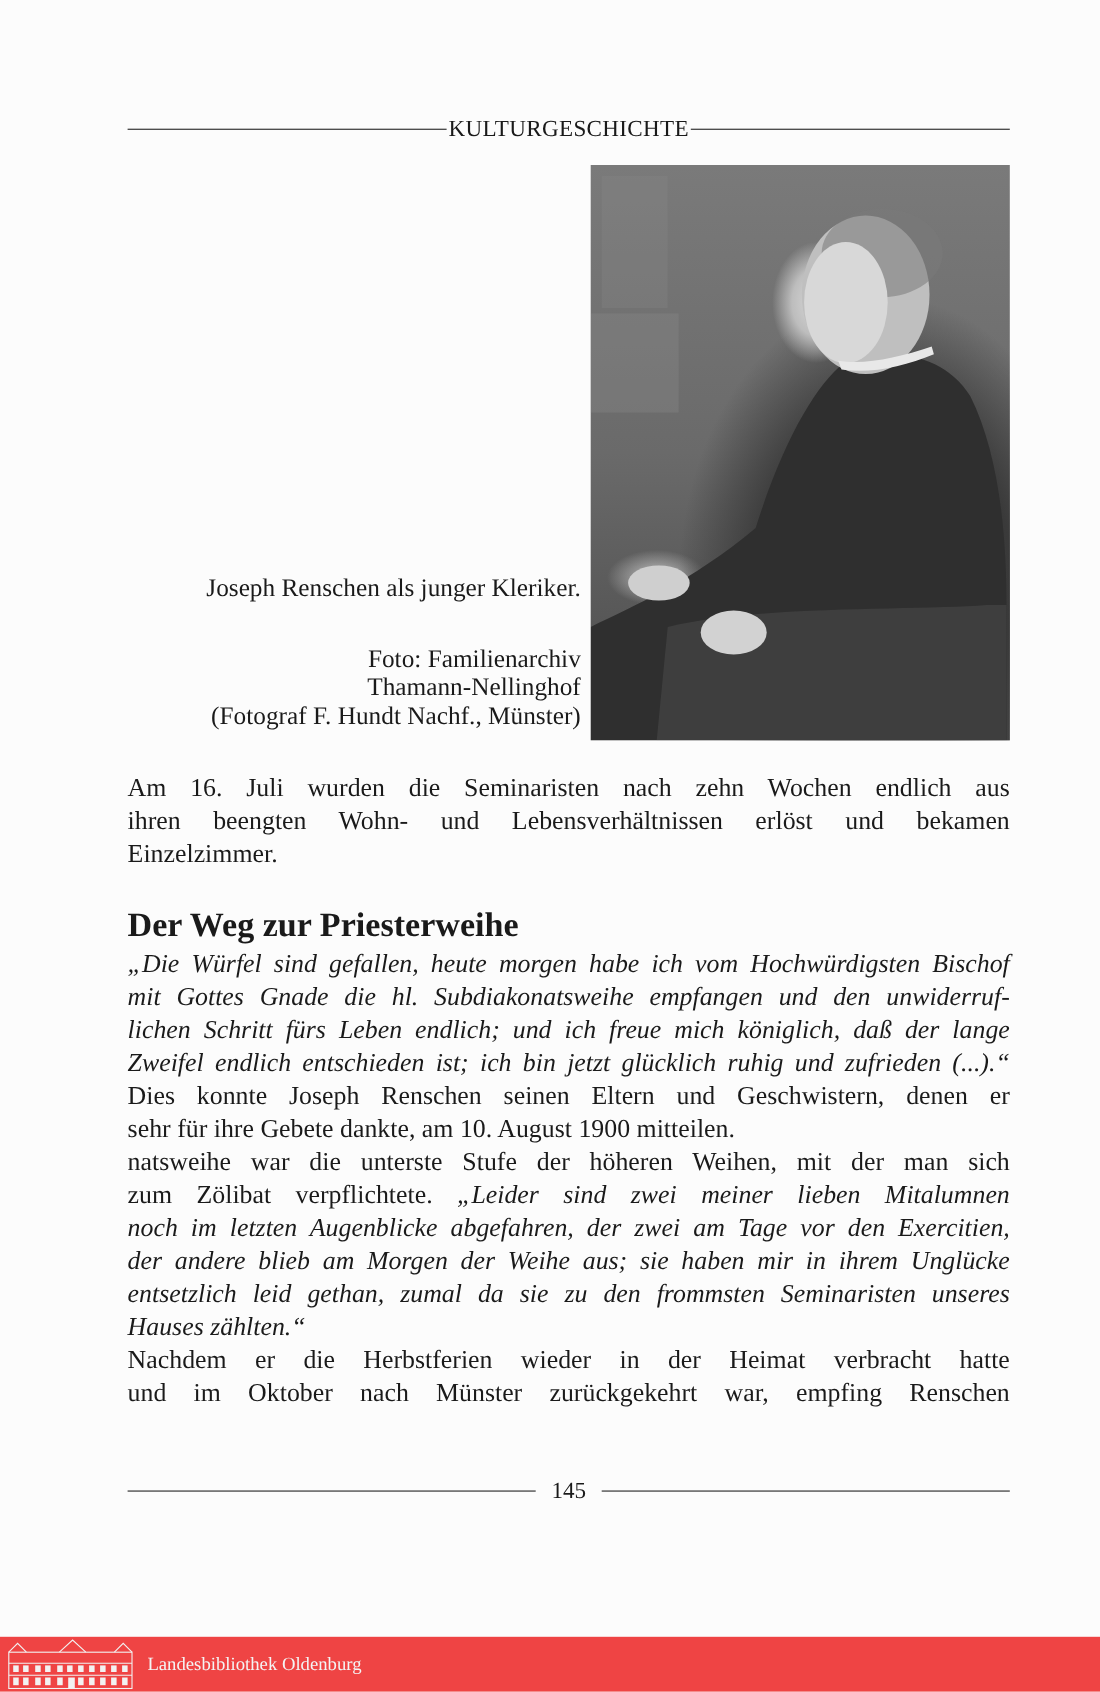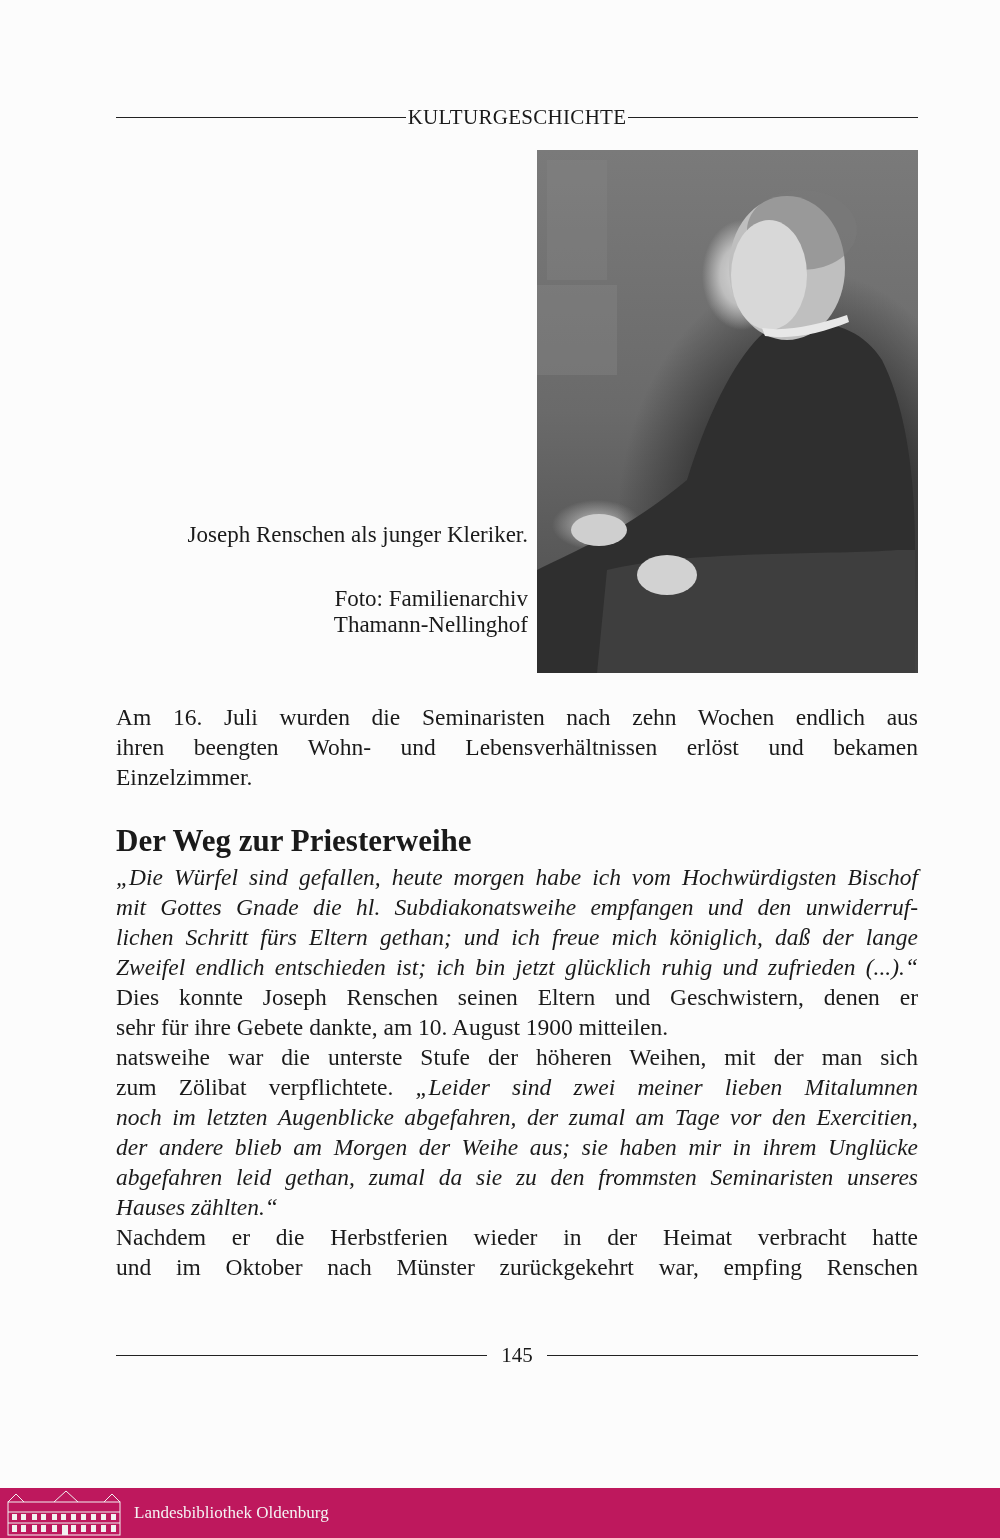--- a/index.html
+++ b/index.html
@@ -47,21 +47,21 @@
   .section-text { top: 862px; }
   .it { font-style: italic; }
   .page-footer {
     position: absolute; left: 116px; top: 1342px; width: 802px; height: 26px;
     display: flex; align-items: center;
   }
   .page-footer .rule { flex: 1; height: 1px; background: #222; }
   .page-footer .num { padding: 0 14px; font-size: 21px; line-height: 26px; }
   .library-bar {
     position: absolute; left: 0; top: 1488px; width: 1000px; height: 50px;
-    background: #be185d; display: flex; align-items: center;
+    background: #ef4444; display: flex; align-items: center;
   }
   .library-bar .logo { margin-left: 6px; width: 116px; height: 46px; }
   .library-bar .name {
     margin-left: 12px; color: #f4f4f4; font-size: 17px;
   }
 </style>
 </head>
 <body>
 
 <div class="running-head">
@@ -88,42 +88,43 @@
 
     <ellipse cx="62" cy="380" rx="28" ry="16" fill="#cfcfcf"></ellipse>
     <ellipse cx="130" cy="425" rx="30" ry="20" fill="#d2d2d2"></ellipse>
   </svg>
 </div>
 
 <div class="caption cap1">Joseph Renschen als junger Kleriker.</div>
 <div class="caption cap2">
   <div>Foto: Familienarchiv</div>
   <div>Thamann-Nellinghof</div>
+  <div>(Fotograf F. Hundt Nachf., Münster)</div>
 </div>
 
 <div class="body-text para1">
   <span class="line">Am 16. Juli wurden die Seminaristen nach zehn Wochen endlich aus</span>
   <span class="line">ihren beengten Wohn- und Lebensverhältnissen erlöst und bekamen</span>
   <span class="line last">Einzelzimmer.</span>
 </div>
 
 <h2 class="heading">Der Weg zur Priesterweihe</h2>
 
 <div class="body-text section-text">
   <span class="line it">„Die Würfel sind gefallen, heute morgen habe ich vom Hochwürdigsten Bischof</span>
   <span class="line it">mit Gottes Gnade die hl. Subdiakonatsweihe empfangen und den unwiderruf-</span>
-  <span class="line it">lichen Schritt fürs Eltern gethan; und ich freue mich königlich, daß der lange</span>
+  <span class="line it">lichen Schritt fürs Leben endlich; und ich freue mich königlich, daß der lange</span>
   <span class="line it">Zweifel endlich entschieden ist; ich bin jetzt glücklich ruhig und zufrieden (...).“</span>
   <span class="line">Dies konnte Joseph Renschen seinen Eltern und Geschwistern, denen er</span>
   <span class="line last">sehr für ihre Gebete dankte, am 10. August 1900 mitteilen.</span>
   <span class="line">natsweihe war die unterste Stufe der höheren Weihen, mit der man sich</span>
   <span class="line"><span>zum Zölibat verpflichtete. </span><span class="it">„Leider sind zwei meiner lieben Mitalumnen</span></span>
-  <span class="line it">noch im letzten Augenblicke abgefahren, der zumal am Tage vor den Exercitien,</span>
+  <span class="line it">noch im letzten Augenblicke abgefahren, der zwei am Tage vor den Exercitien,</span>
   <span class="line it">der andere blieb am Morgen der Weihe aus; sie haben mir in ihrem Unglücke</span>
-  <span class="line it">abgefahren leid gethan, zumal da sie zu den frommsten Seminaristen unseres</span>
+  <span class="line it">entsetzlich leid gethan, zumal da sie zu den frommsten Seminaristen unseres</span>
   <span class="line it last">Hauses zählten.“</span>
   <span class="line">Nachdem er die Herbstferien wieder in der Heimat verbracht hatte</span>
   <span class="line">und im Oktober nach Münster zurückgekehrt war, empfing Renschen</span>
 </div>
 
 <div class="page-footer">
   <div class="rule"></div>
   <span class="num">145</span>
   <div class="rule"></div>
 </div>

